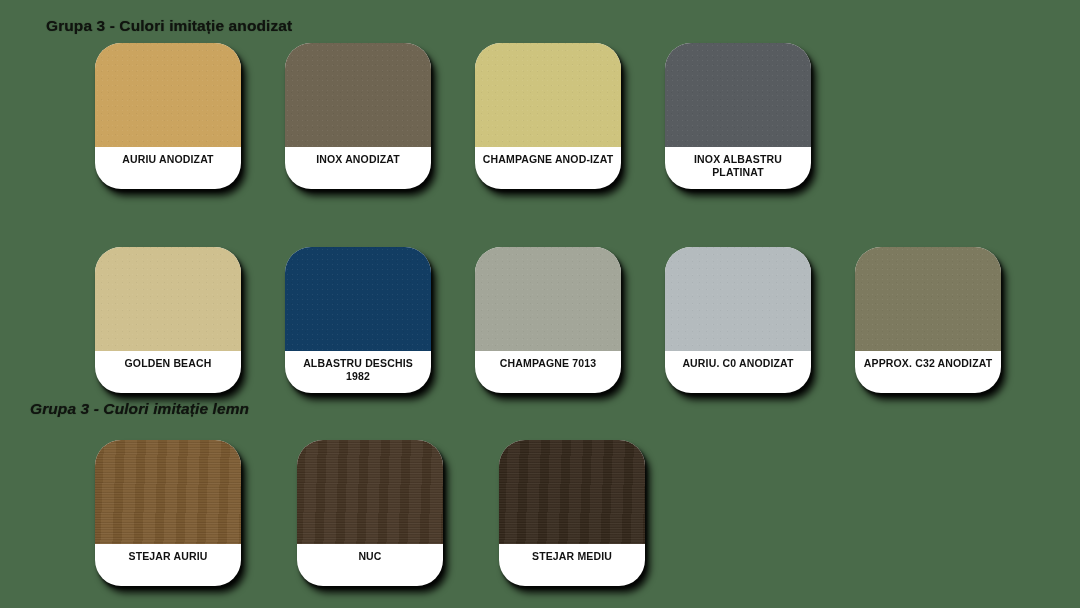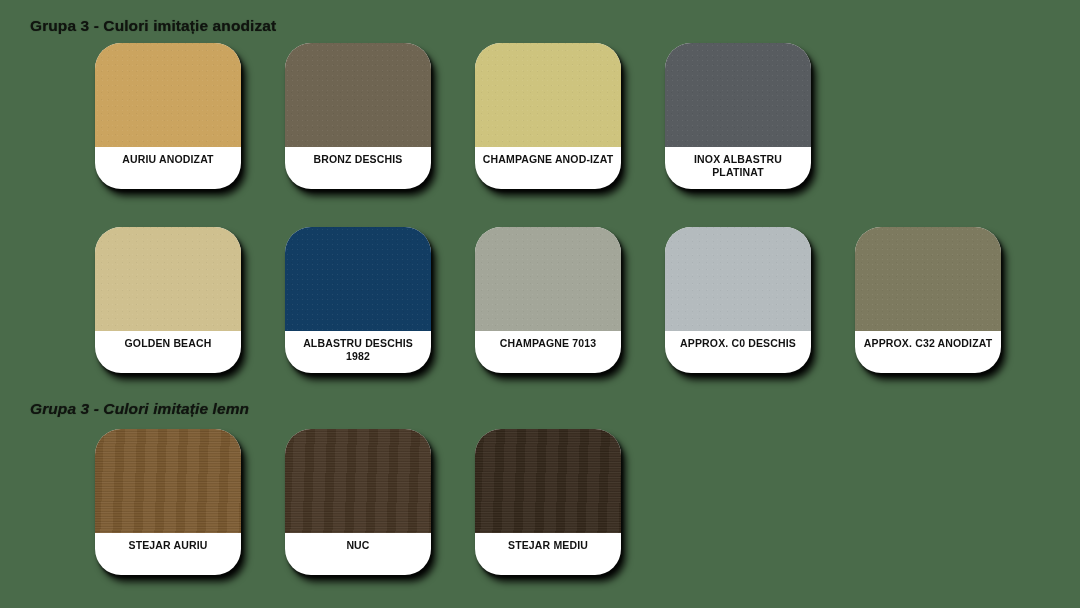--- a/index.html
+++ b/index.html
@@ -27,36 +27,36 @@
     position: absolute;
     left: 30px;
     font-size: 15.5px;
     font-weight: bold;
     color: #10140f;
     letter-spacing: 0.1px;
     white-space: nowrap;
     line-height: 1;
     text-shadow: 0 0 1px rgba(0,0,0,0.55);
   }
-  #heading-anodizat { top: 18px; }
+  #heading-anodizat { top: 18px; margin-left: 16px; }
   #heading-lemn { top: 401px; font-style: italic; }
 
   
   .row {
     position: absolute;
     left: 0;
     width: 1080px;
     display: flex;
     justify-content: flex-start;
     padding-left: 95px;
     box-sizing: border-box;
   }
   #row-1 { top: 43px; }
-  #row-2 { top: 227px; }
-  #row-3 { top: 429px; }
+  #row-2 { top: 247px; }
+  #row-3 { top: 440px; gap: 12px; }
 
   
   .swatch {
     width: 146px;
     height: 146px;
     margin-right: 44px;
     border-radius: 26px;
     background: #ffffff;
     overflow: hidden;
     display: flex;
@@ -135,21 +135,21 @@
 
   <div class="section-heading" id="heading-lemn">Grupa 3 - Culori imitație lemn</div>
 
   <div class="row" id="row-1">
       <div class="swatch">
         <div class="swatch-color" style="background: rgb(203, 164, 95);"></div>
         <div class="swatch-label">AURIU ANODIZAT</div>
       </div>
       <div class="swatch">
         <div class="swatch-color" style="background: rgb(111, 101, 82);"></div>
-        <div class="swatch-label">BRONZ DESCHIS</div>
+        <div class="swatch-label">INOX ANODIZAT</div>
       </div>
       <div class="swatch">
         <div class="swatch-color" style="background: rgb(206, 196, 126);"></div>
         <div class="swatch-label">CHAMPAGNE ANOD-IZAT</div>
       </div>
       <div class="swatch">
         <div class="swatch-color" style="background: rgb(88, 92, 96);"></div>
         <div class="swatch-label">INOX ALBASTRU PLATINAT</div>
       </div>
     </div>
@@ -161,21 +161,21 @@
       <div class="swatch">
         <div class="swatch-color" style="background: rgb(18, 61, 99);"></div>
         <div class="swatch-label">ALBASTRU DESCHIS 1982</div>
       </div>
       <div class="swatch">
         <div class="swatch-color" style="background: rgb(163, 166, 153);"></div>
         <div class="swatch-label">CHAMPAGNE 7013</div>
       </div>
       <div class="swatch">
         <div class="swatch-color" style="background: rgb(180, 187, 190);"></div>
-        <div class="swatch-label">APPROX. C0 DESCHIS</div>
+        <div class="swatch-label">AURIU. C0 ANODIZAT</div>
       </div>
       <div class="swatch">
         <div class="swatch-color" style="background: rgb(125, 122, 95);"></div>
         <div class="swatch-label">APPROX. C32 ANODIZAT</div>
       </div>
     </div>
   <div class="row" id="row-3">
       <div class="swatch wood">
         <div class="swatch-color" style="background: rgb(124, 90, 48);"></div>
         <div class="swatch-label">STEJAR AURIU</div>

